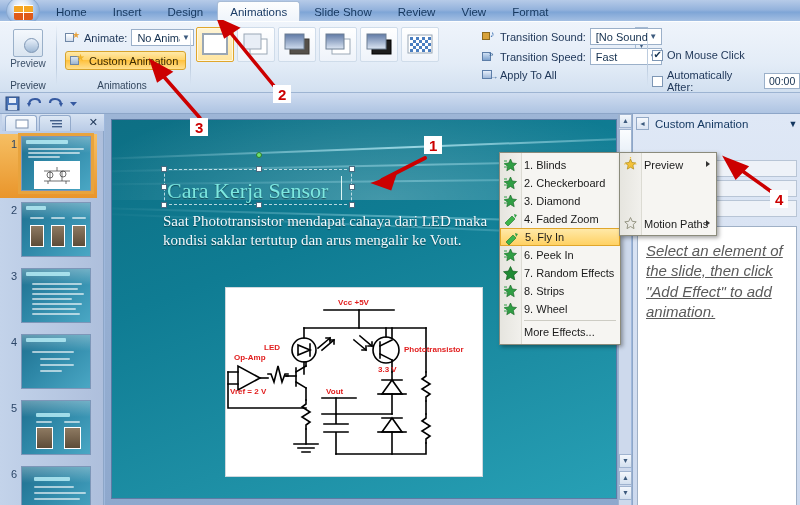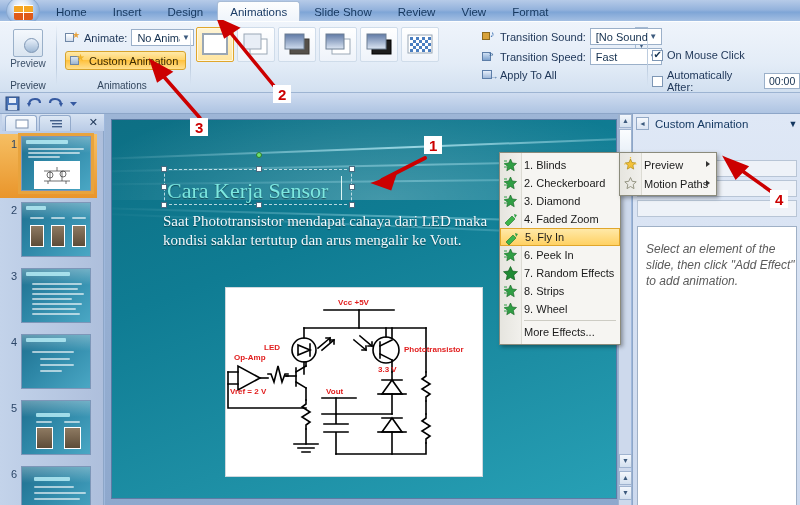--- a/index.html
+++ b/index.html
@@ -244,21 +244,21 @@
     position:absolute; left:4px; top:46px; width:160px; height:420px;
   }
   .tp-fields{ display:flex; flex-direction:column; gap:3px; }
   .tp-field{ height:17px; border:1px solid #b8c5d6; background:#eef2f8; }
   .tp-list{
     position:absolute; left:4px; top:112px; width:160px; height:338px;
     background:#fff; border:1px solid #9fb0c6;
   }
   .tp-hint{
     position:absolute; left:8px; top:14px; width:150px;
-    font-style:italic; font-size:12px; color:#5a5a5a; line-height:1.35;
+    font-style:italic; font-size:15px; color:#5a5a5a; line-height:1.35;text-decoration:underline;
   }
   
   .menu{
     position:absolute; background:#f6f5f2; border:1px solid #8b8b7c;
     box-shadow:2px 2px 4px rgba(0,0,0,.35); z-index:50;
   }
   .menu .gutter{
     position:absolute; left:0; top:0; bottom:0; width:22px;
     background:linear-gradient(to right,#e6e5df,#f1f0ec);
     border-right:1px solid #dcdbd3;
@@ -822,21 +822,21 @@
     <div class="mi" style="height:19px;">
       <span class="mico">
         <svg width="15" height="14" viewBox="0 0 15 14">
             <path d="M7.5 2 l1.5 3.5 3.7 .4 -2.8 2.5 .8 3.7 -3.2-1.9 -3.2 1.9 .8-3.7 -2.8-2.5 3.7-.4 Z" fill="#f3c13a" stroke="#b08a12" stroke-width=".7"></path>
             <path d="M7.5 0 v1.5 M1 7 h1.5 M13.5 7 h-1.5" stroke="#f3c13a" stroke-width="1.2"></path>
           </svg>
       </span>
       <span>Preview</span>
       <span class="sub-arrow"></span>
     </div>
-    <div class="mi" style="height:19px;">
+    <div class="mi" style="height:19px;margin-top:40px;">
       <span class="mico">
         <svg width="15" height="14" viewBox="0 0 15 14">
             <path d="M7.5 1.5 l1.7 3.8 4 .5 -3 2.7 .8 4.1 -3.5-2.1 -3.5 2.1 .8-4.1 -3-2.7 4-.5 Z" fill="none" stroke="#8d8d7a" stroke-width=".9"></path>
           </svg>
       </span>
       <span>Motion Paths</span>
       <span class="sub-arrow"></span>
     </div>
   </div>
 

